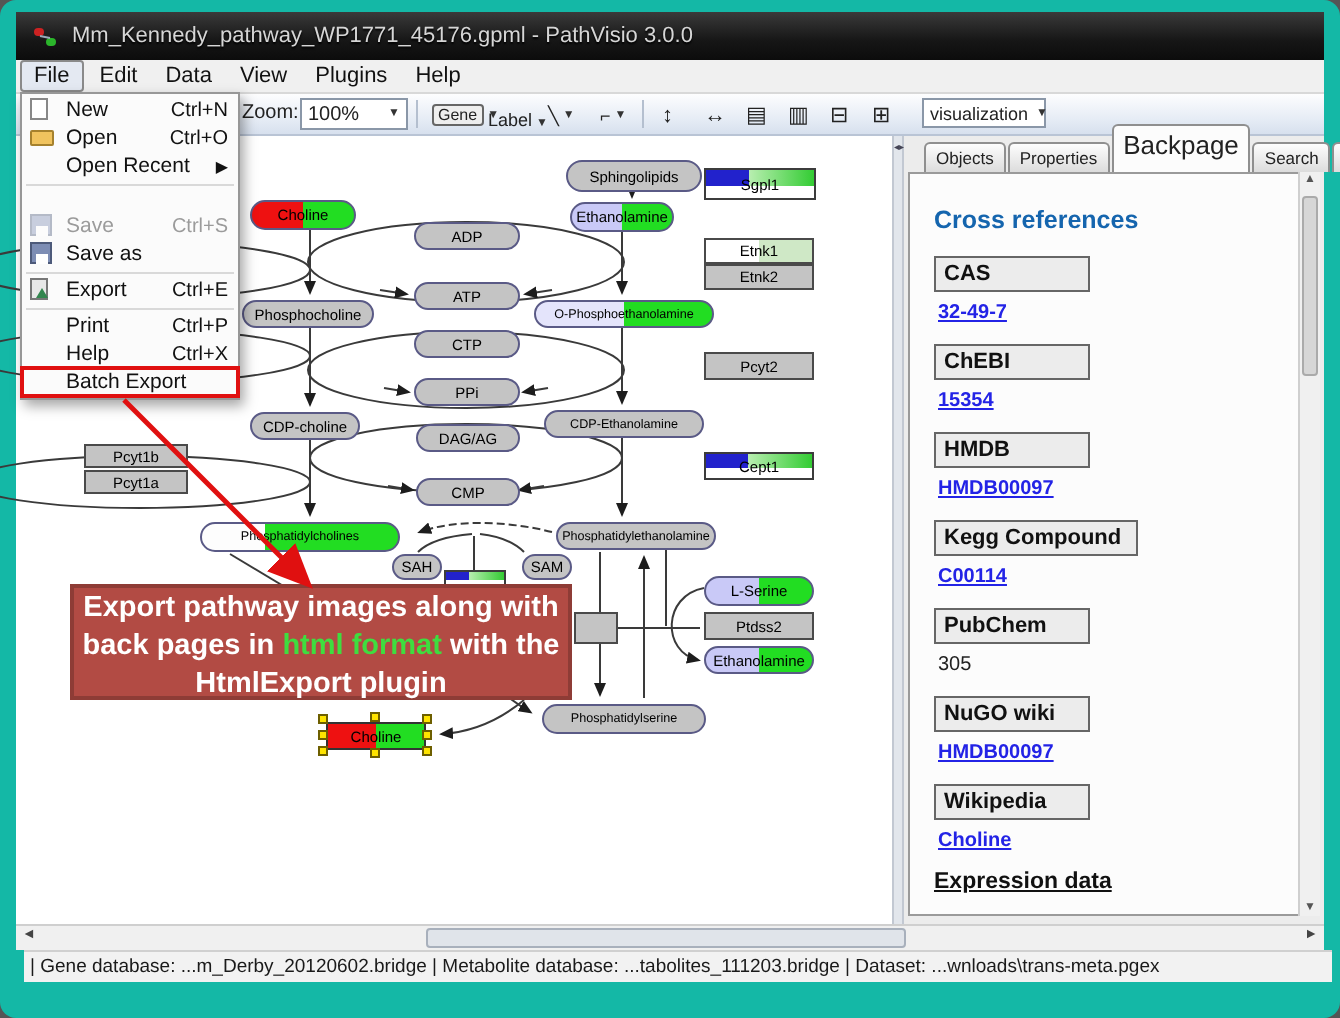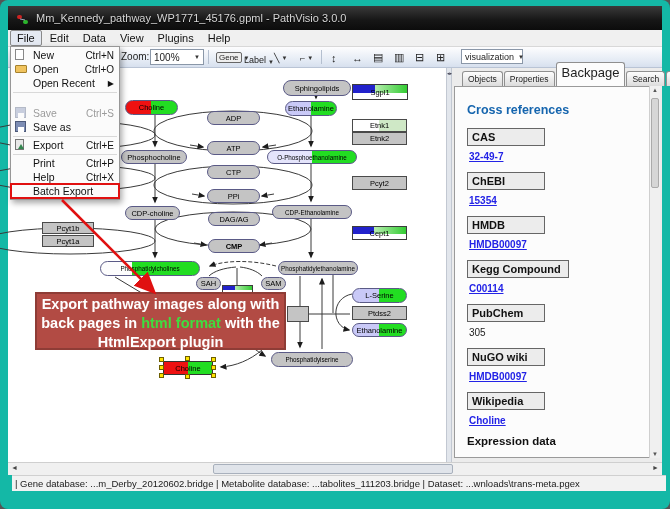--- a/index.html
+++ b/index.html
@@ -37,21 +37,21 @@
   .tabs{position:absolute;left:10px;top:2px;display:flex;align-items:flex-end;height:16px;}
   .tab{font-size:8.5px;color:#222;background:linear-gradient(#fdfdfd,#dcdcdc);border:1px solid #8f8f8f;border-bottom:none;padding:2px 5px 2px 5px;border-radius:3px 3px 0 0;margin-right:1px;}
   .tab.active{background:#fcfcfc;padding-bottom:21px;font-size:13px;position:relative;top:15px;}
   .rcontent{position:absolute;left:2px;top:18px;width:206px;height:372px;background:#fcfcfc;border:1px solid #9a9a9a;padding:10px 0 0 12px;overflow:hidden;}
   .xref-head{color:#1565ae;font-weight:bold;font-size:12.5px;margin:6px 0 10px 0;}
   .xsec{margin-bottom:9px;}
   .xname{display:inline-block;min-width:78px;background:#ececec;border:1px solid #666;font-weight:bold;font-size:11px;padding:2px 7px 2px 4px;color:#111;}
   .xval{display:block;margin:5px 0 0 2px;font-size:10px;font-weight:bold;}
   .xval.link{color:#2323e6;text-decoration:underline;}
   .xval.plain{color:#222;font-weight:normal;}
-  .xfoot{font-weight:bold;font-size:11.5px;color:#111;margin-top:4px;}
+  .xfoot{font-weight:bold;font-size:11.5px;color:#111;margin-top:4px;text-decoration:underline;}
   .vscroll{position:absolute;right:2px;top:18px;width:11px;height:372px;background:#f0f0f0;border-left:1px solid #cfcfcf;}
   .vscroll .sa{position:absolute;left:0;width:100%;text-align:center;font-size:6px;color:#555;}
   .vthumb{position:absolute;left:1px;top:12px;width:8px;height:90px;background:#d6d6d6;border:1px solid #aaa;border-radius:2px;}
   .hscroll{position:absolute;left:8px;top:462px;width:654px;height:13px;background:#f0f0f0;border-top:1px solid #cfcfcf;}
   .hscroll .sa{position:absolute;top:1px;font-size:7px;color:#444;}
   .hthumb{position:absolute;left:205px;top:1px;width:240px;height:10px;background:#e0e4ea;border:1px solid #a8b0bc;border-radius:2px;}
   .statusbar{position:absolute;left:12px;top:475px;width:654px;height:16px;background:#f2f2f2;border-top:1px solid #d0d0d0;font-size:9.5px;color:#1a1a1a;display:flex;align-items:center;padding-left:3px;white-space:nowrap;overflow:hidden;}
   .filemenu{position:absolute;left:10px;top:46px;width:110px;background:#fbfbfb;border:1px solid #979797;box-shadow:2px 3px 6px rgba(0,0,0,.35);z-index:20;padding:1px 0;}
   .fitem{position:relative;height:14px;display:flex;align-items:center;font-size:10.5px;color:#111;padding-left:22px;padding-right:5px;}
   .fitem.disabled{color:#9b9b9b;margin-top:12px;}
@@ -189,21 +189,21 @@
       <div class="pnode pill" style="left: 207px; top: 189px; width: 53px; height: 14px; font-size: 7.5px;">PPi</div>
       <div class="pnode pill" style="left: 125px; top: 206px; width: 55px; height: 14px; font-size: 7.5px;">CDP-choline</div>
       <div class="pnode pill" style="left: 272px; top: 205px; width: 80px; height: 14px; font-size: 6.3px;">CDP-Ethanolamine</div>
       <div class="pnode pill" style="left: 208px; top: 212px; width: 52px; height: 14px; font-size: 7.5px;">DAG/AG</div>
       <div class="pnode box" style="left: 42px; top: 222px; width: 52px; height: 12px; font-size: 7.5px;">Pcyt1b</div>
       <div class="pnode gene2" style="left: 352px; top: 226px; width: 55px; height: 14px; font-size: 7.5px;">
         <span class="toprow" style="background: linear-gradient(90deg, rgb(34, 34, 204) 0px, rgb(34, 34, 204) 40%, rgb(184, 238, 176) 40%, rgb(51, 204, 51) 100%);"></span>
         <span class="lbl">Cept1</span>
       </div>
       <div class="pnode box" style="left: 42px; top: 235px; width: 52px; height: 12px; font-size: 7.5px;">Pcyt1a</div>
-      <div class="pnode pill" style="left: 208px; top: 239px; width: 52px; height: 14px; font-size: 7.5px; font-weight: bold;">CMP</div>
+      <div class="pnode pill" style="left: 208px; top: 239px; width: 52px; height: 14px; font-size: 7.5px;">CMP</div>
       <div class="pnode pill" style="left: 100px; top: 261px; width: 100px; height: 15px; font-size: 6.3px; background: linear-gradient(90deg, rgb(253, 253, 253) 0px, rgb(253, 253, 253) 32%, rgb(34, 221, 34) 32%, rgb(34, 221, 34) 100%);">Phosphatidylcholines</div>
       <div class="pnode pill" style="left: 278px; top: 261px; width: 80px; height: 14px; font-size: 6.3px;">Phosphatidylethanolamine</div>
       <div class="pnode pill" style="left: 196px; top: 277px; width: 25px; height: 13px; font-size: 7.5px;">SAH</div>
       <div class="pnode pill" style="left: 261px; top: 277px; width: 25px; height: 13px; font-size: 7.5px;">SAM</div>
       <div class="pnode gene2" style="left: 222px; top: 285px; width: 31px; height: 9px; font-size: 7.5px;">
         <span class="toprow" style="background: linear-gradient(90deg, rgb(34, 34, 204) 0px, rgb(34, 34, 204) 40%, rgb(184, 238, 176) 40%, rgb(51, 204, 51) 100%);"></span>
         <span class="lbl"></span>
       </div>
       <div class="pnode pill" style="left: 352px; top: 288px; width: 55px; height: 15px; font-size: 7.5px; background: linear-gradient(90deg, rgb(201, 201, 247) 0px, rgb(201, 201, 247) 50%, rgb(34, 221, 34) 50%, rgb(34, 221, 34) 100%);">L-Serine</div>
       <div class="pnode box" style="left: 287px; top: 306px; width: 22px; height: 16px; font-size: 7.5px;"></div>

